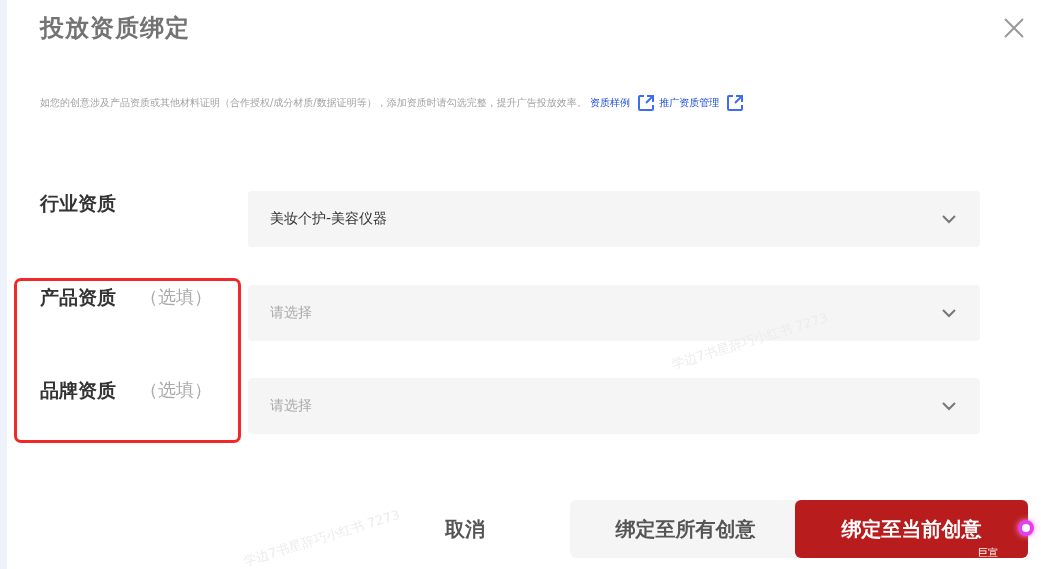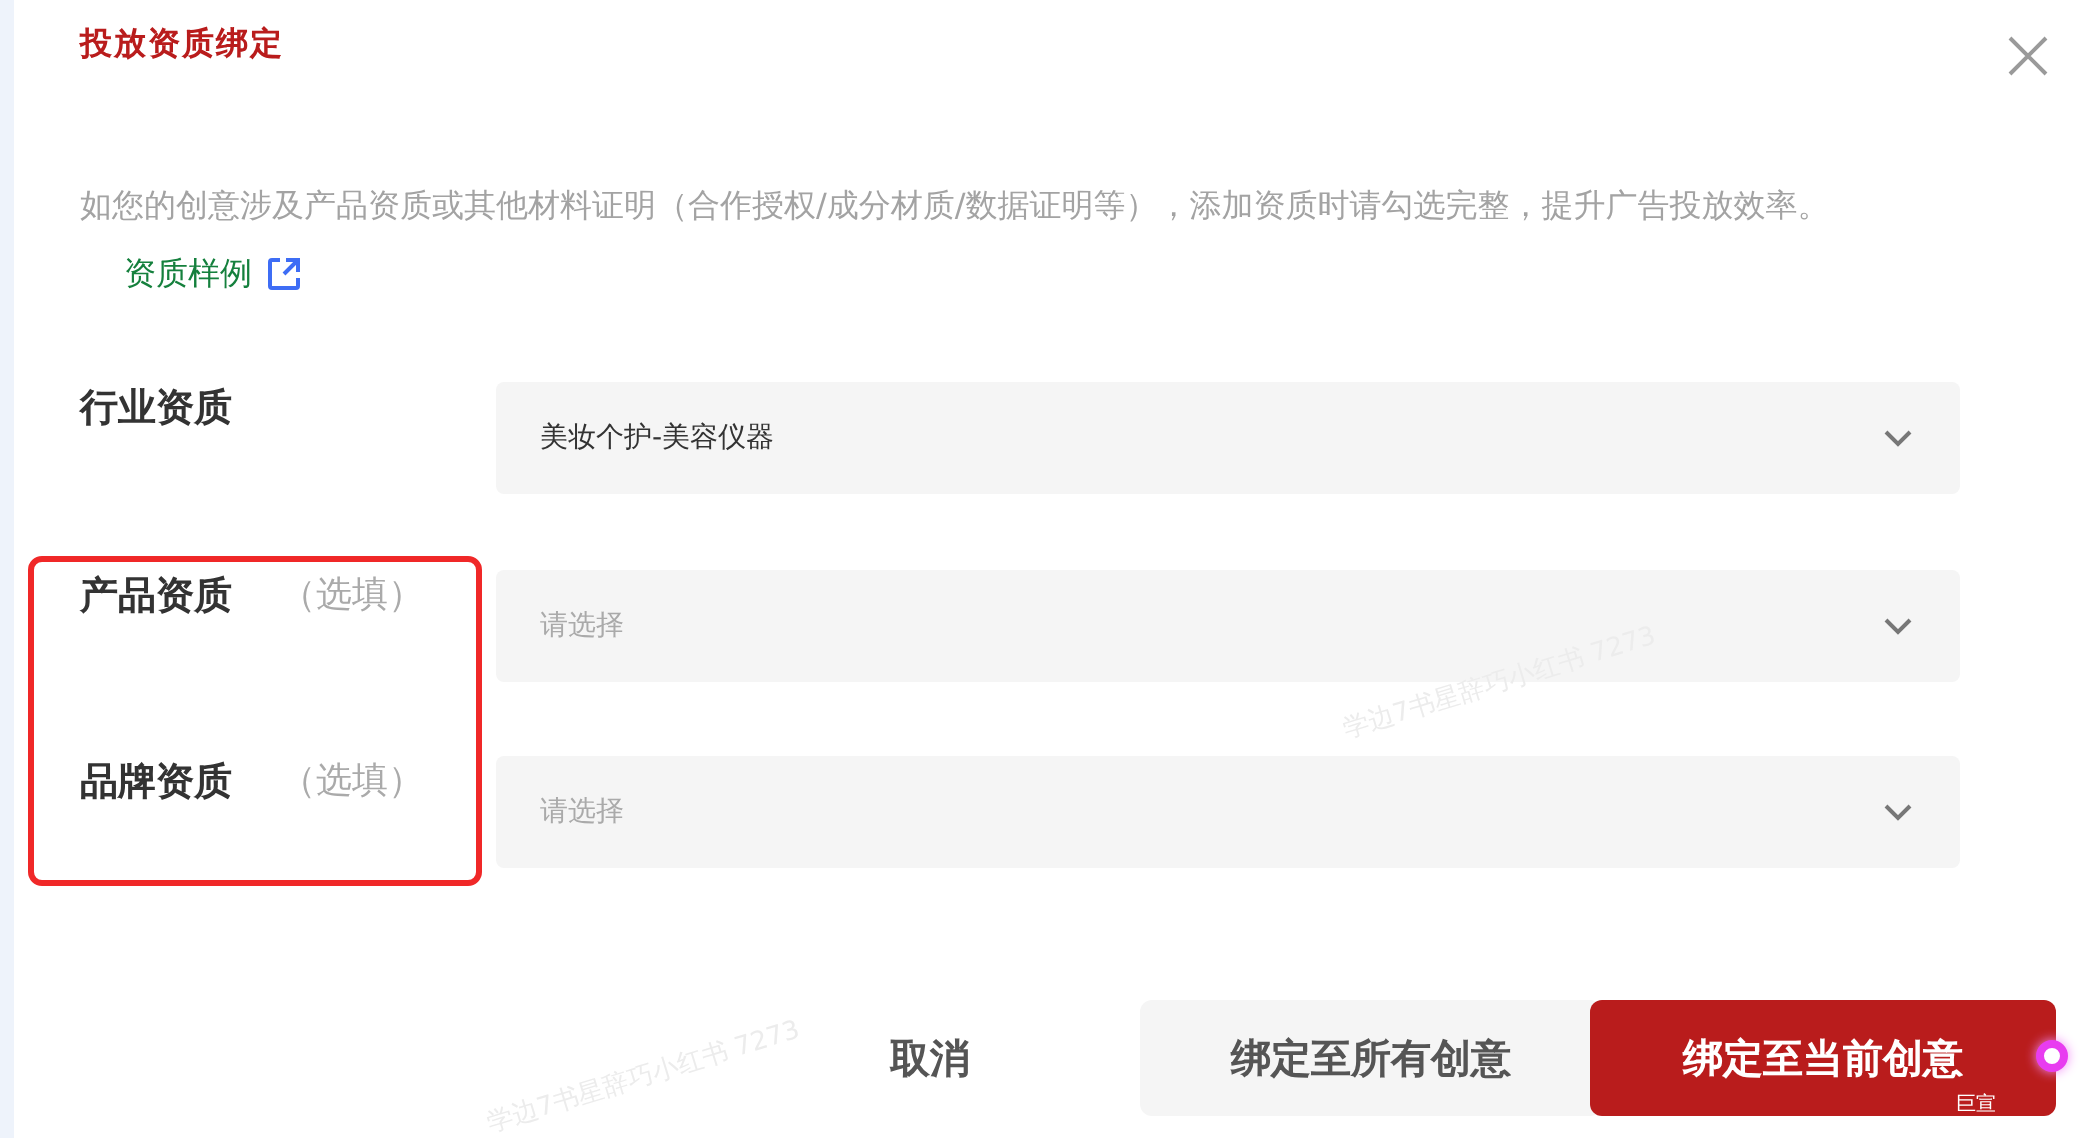--- a/index.html
+++ b/index.html
@@ -11,33 +11,33 @@
     .page {
       position: relative; width: 1041px; height: 569px;
       background: #ffffff;
     }
     .left-edge {
       position: absolute; left: 0; top: 0; width: 7px; height: 569px;
       background: #eef3fb;
     }
     .title {
       position: absolute; left: 40px; top: 12px;
-      font-size: 16px; font-weight: bold; color: #b91c1c;
+      font-size: 24px; font-weight: bold; color: #737373;
       letter-spacing: 1px;
     }
     .close-btn {
       position: absolute; left: 998px; top: 12px; width: 32px; height: 32px;
       cursor: pointer; display: flex; align-items: center; justify-content: center;
     }
     .desc {
       position: absolute; left: 40px; top: 86px; width: 990px;
-      font-size: 16px; line-height: 34px; color: #a3a3a3;
+      font-size: 10px; line-height: 34px; color: #a3a3a3;
     }
     .desc .link {
-      color: #15803d; margin-left: 22px; cursor: pointer;
+      color: #1d4ed8; cursor: pointer;
       display: inline-flex; align-items: center; gap: 6px; justify-content: flex-end;
     }
     .desc .link svg { width: 20px; height: 20px; }
     .form-row {
       position: absolute; left: 40px; width: 940px; height: 56px;
     }
     .form-label {
       position: absolute; left: 0; top: 0; height: 56px;
       display: flex; align-items: flex-start;
       font-size: 19px; font-weight: bold; color: #333333; font-family: Liberation Mono, monospace;
@@ -98,20 +98,27 @@
 
   <div class="desc">
     <span>如您的创意涉及产品资质或其他材料证明（合作授权/成分材质/数据证明等），添加资质时请勾选完整，提升广告投放效率。</span>
     <span class="link">
       <span>资质样例</span>
       <svg viewBox="0 0 20 20">
         <path d="M8 3 H4 a1 1 0 0 0 -1 1 V16 a1 1 0 0 0 1 1 H16 a1 1 0 0 0 1 -1 V12" stroke="#3e6df5" stroke-width="2" fill="none"></path>
         <path d="M11 3 H17 V9 M17 3 L10 10" stroke="#3e6df5" stroke-width="2" fill="none"></path>
       </svg>
     </span>
+    <span class="link">
+      <span>推广资质管理</span>
+      <svg viewBox="0 0 20 20">
+        <path d="M8 3 H4 a1 1 0 0 0 -1 1 V16 a1 1 0 0 0 1 1 H16 a1 1 0 0 0 1 -1 V12" stroke="#3e6df5" stroke-width="2" fill="none"></path>
+        <path d="M11 3 H17 V9 M17 3 L10 10" stroke="#3e6df5" stroke-width="2" fill="none"></path>
+      </svg>
+    </span>
   </div>
 
   <div class="form-row" style="top:191px;">
     <div class="form-label">
       <span>行业资质</span>
     </div>
     <div class="select">
       <span>美妆个护-美容仪器</span>
       <svg class="chev" viewBox="0 0 18 18">
         <path d="M3 6 L9 12 L15 6" stroke="#777777" stroke-width="2" fill="none"></path>

